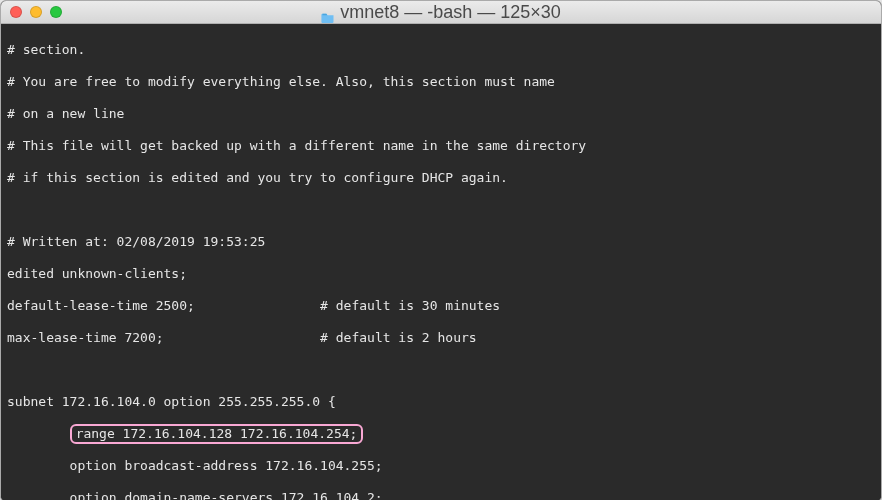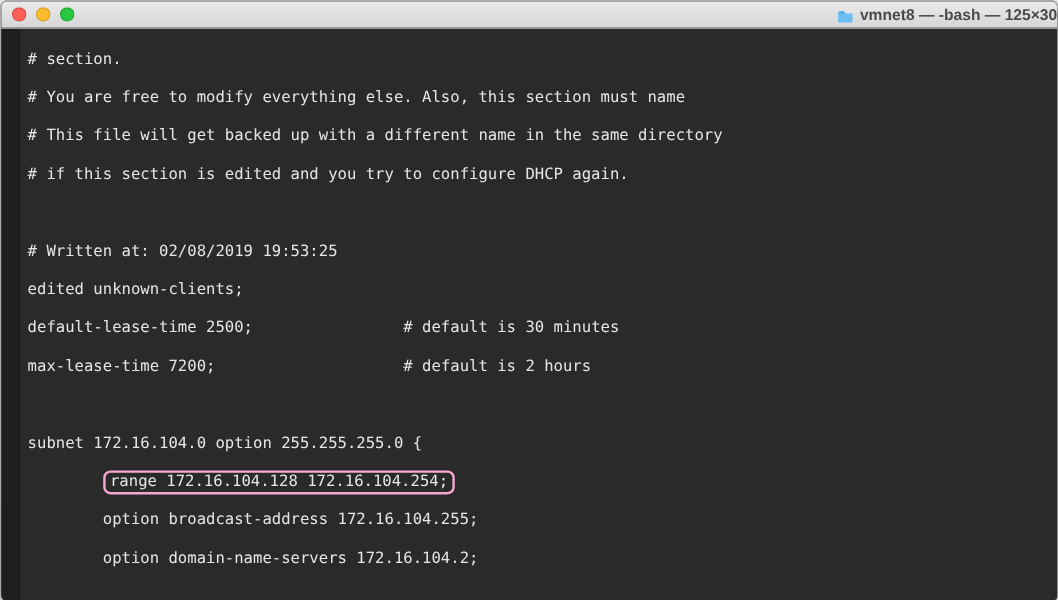--- a/index.html
+++ b/index.html
@@ -38,45 +38,43 @@
     border-radius: 50%;
     border: 0.5px solid rgba(0,0,0,0.15);
   }
   .tbtn.red { background: #ff5f57; }
   .tbtn.yellow { background: #febc2e; }
   .tbtn.green { background: #28c840; }
   .title-wrap {
     position: absolute;
     left: 0; right: 0;
     text-align: center;
-    font-size: 13px;
+    font-size: 18px;
     color: #4a4a4a;
     display: flex;
     align-items: center;
-    justify-content: flex-end;
+    justify-content: center;
     gap: 5px;
     pointer-events: none;
-    font-weight: bold;
   }
   .folder-icon {
     width: 14px;
     height: 11px;
     display: inline-block;
   }
   .terminal {
     background: #2a2a2a;
     color: #e6e6e6;
     font-family: Menlo, Monaco, Consolas, monospace;
     font-size: 13px;
     line-height: 16px;
     padding: 2px 6px 6px 6px;
     white-space: pre;
     height: 477px;
     overflow: hidden;
-    margin-left: 16px;
   }
   .line { min-height: 16px; }
   .comment-inline { }
   .hl {
     display: inline-block;
     border: 2px solid #f9a8d4;
     border-radius: 6px;
     padding: 0 4px;
     margin: -2px 0;
   }
@@ -98,20 +96,21 @@
           <path d="M2 3 h7 l2 3 h-9 z" fill="#4aa6e0"></path>
         </svg>
       </span>
       <span>vmnet8 — -bash — 125×30</span>
     </div>
   </div>
 
   <div class="terminal">
 <div class="line"># section.</div>
 <div class="line"># You are free to modify everything else. Also, this section must name</div>
+<div class="line"># on a new line</div>
 <div class="line"># This file will get backed up with a different name in the same directory</div>
 <div class="line"># if this section is edited and you try to configure DHCP again.</div>
 <div class="line"></div>
 <div class="line"># Written at: 02/08/2019 19:53:25</div>
 <div class="line">edited unknown-clients;</div>
 <div class="line"><span>default-lease-time 2500;</span>                <span class="comment-inline"># default is 30 minutes</span></div>
 <div class="line"><span>max-lease-time 7200;</span>                    <span class="comment-inline"># default is 2 hours</span></div>
 <div class="line"></div>
 <div class="line">subnet 172.16.104.0 option 255.255.255.0 {</div>
 <div class="line"><span>        </span><span class="hl">range 172.16.104.128 172.16.104.254;</span></div>

